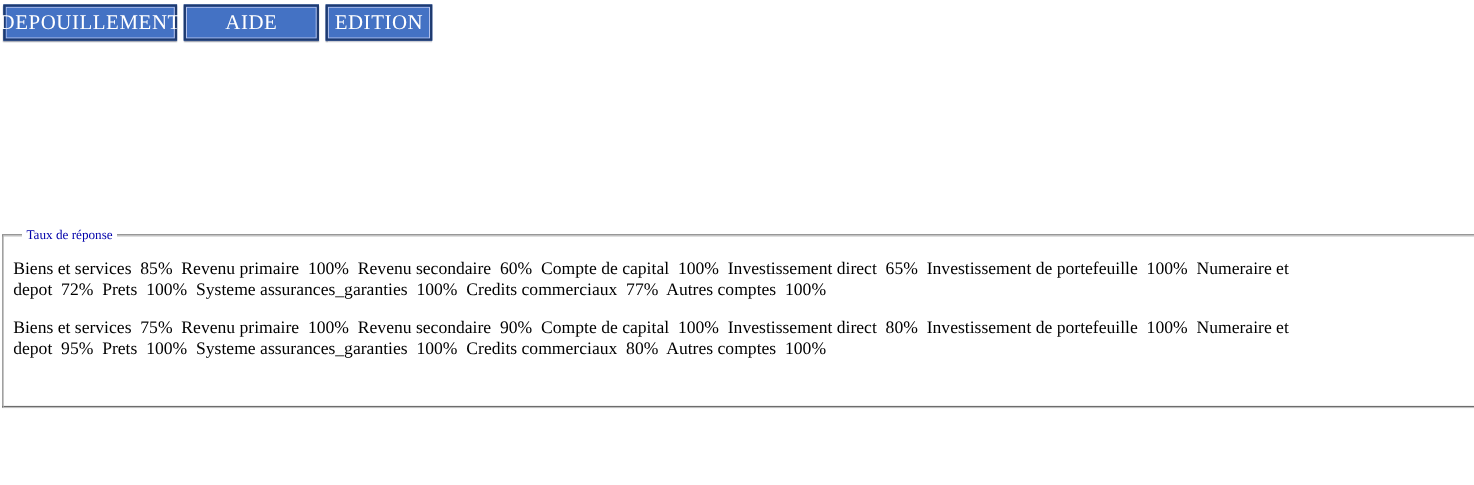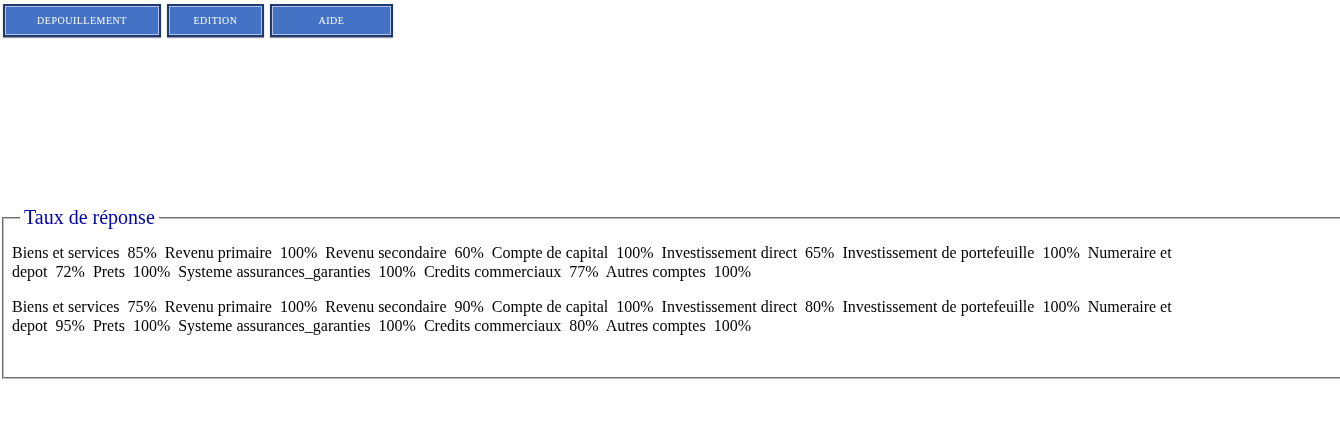--- a/index.html
+++ b/index.html
@@ -21,21 +21,21 @@
     gap: 6px;
     align-items: flex-start;
   }
   .tb-btn {
     height: 33px;
     background: #4472C4;
     border: 2px solid #1F3A6E;
     box-shadow: inset 0 0 0 1px #B4C2EC, 0 1px 1px rgba(20,30,60,0.45);
     color: #ffffff;
     font-family: "Liberation Serif", "DejaVu Serif", serif;
-    font-size: 10px;
+    font-size: 19px;
     letter-spacing: 0.5px;
     display: inline-flex;
     align-items: center;
     justify-content: center;
     box-sizing: border-box;
     cursor: pointer;
     padding: 0;
   }
   .tb-btn.b1 { width: 158px; }
   .tb-btn.b2 { width: 97px; }
@@ -44,40 +44,40 @@
   
   fieldset.rates-panel {
     margin: 169px -12px 0 2px; 
     border: 2px groove #c0c0c0;
     padding: 2px 10px 26px 8px;
   }
   fieldset.rates-panel legend {
     color: #0000AA;
     margin-left: 8px;
     padding: 0 4px;
-    font-size: 20px;
+    font-size: 12px;
   }
   .rates-panel p {
     margin: 16px 0;
     line-height: 19px;
   }
   .rates-panel p.section-title { margin-top: 6px; }
   .rates-panel p.rates-line {
     white-space: pre-wrap;
     max-width: 1190px;
     margin-top: 12px;
   }
 </style>
 </head>
 <body>
 
 <div class="toolbar">
   <button class="tb-btn b1">DEPOUILLEMENT</button>
+  <button class="tb-btn b3">AIDE</button>
   <button class="tb-btn b2">EDITION</button>
-  <button class="tb-btn b3">AIDE</button>
 </div>
 
 <fieldset class="rates-panel">
   <legend>Taux de réponse</legend>
 
 
   <p class="rates-line">Biens et services  85%  Revenu primaire  100%  Revenu secondaire  60%  Compte de capital  100%  Investissement direct  65%  Investissement de portefeuille  100%  Numeraire et depot  72%  Prets  100%  Systeme assurances_garanties  100%  Credits commerciaux  77%  Autres comptes  100%</p>
 
 
   <p class="rates-line">Biens et services  75%  Revenu primaire  100%  Revenu secondaire  90%  Compte de capital  100%  Investissement direct  80%  Investissement de portefeuille  100%  Numeraire et depot  95%  Prets  100%  Systeme assurances_garanties  100%  Credits commerciaux  80%  Autres comptes  100%</p>

